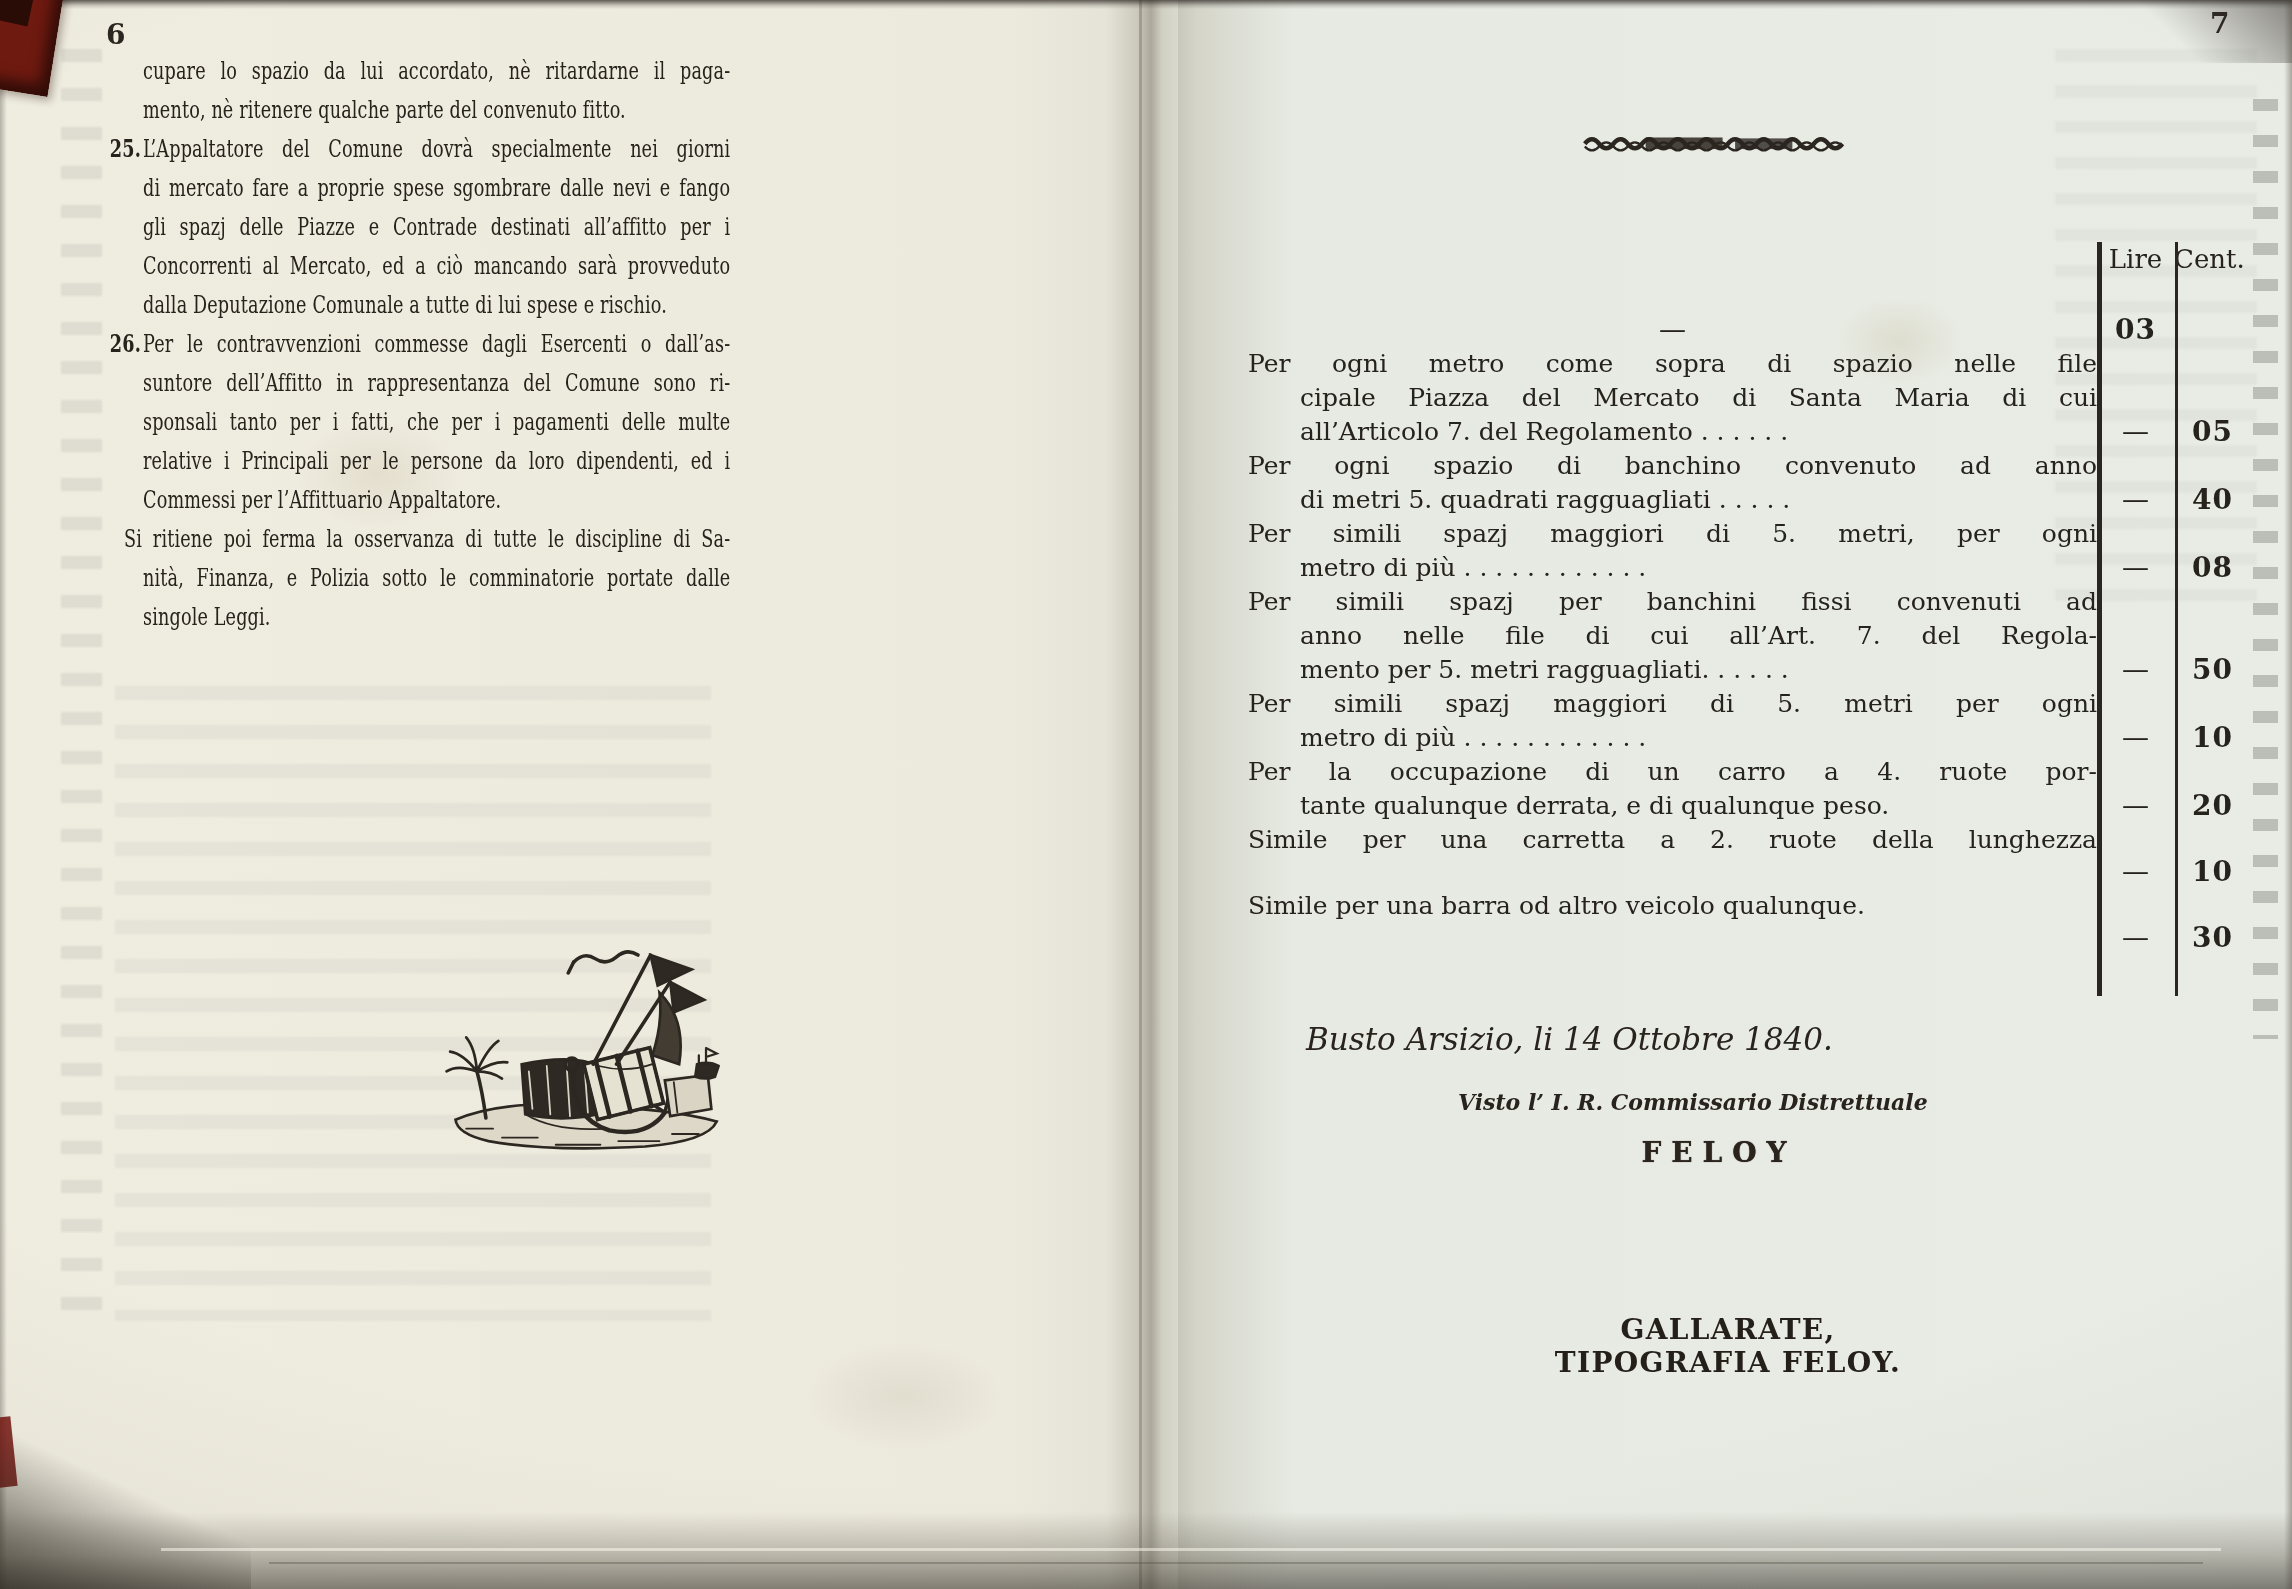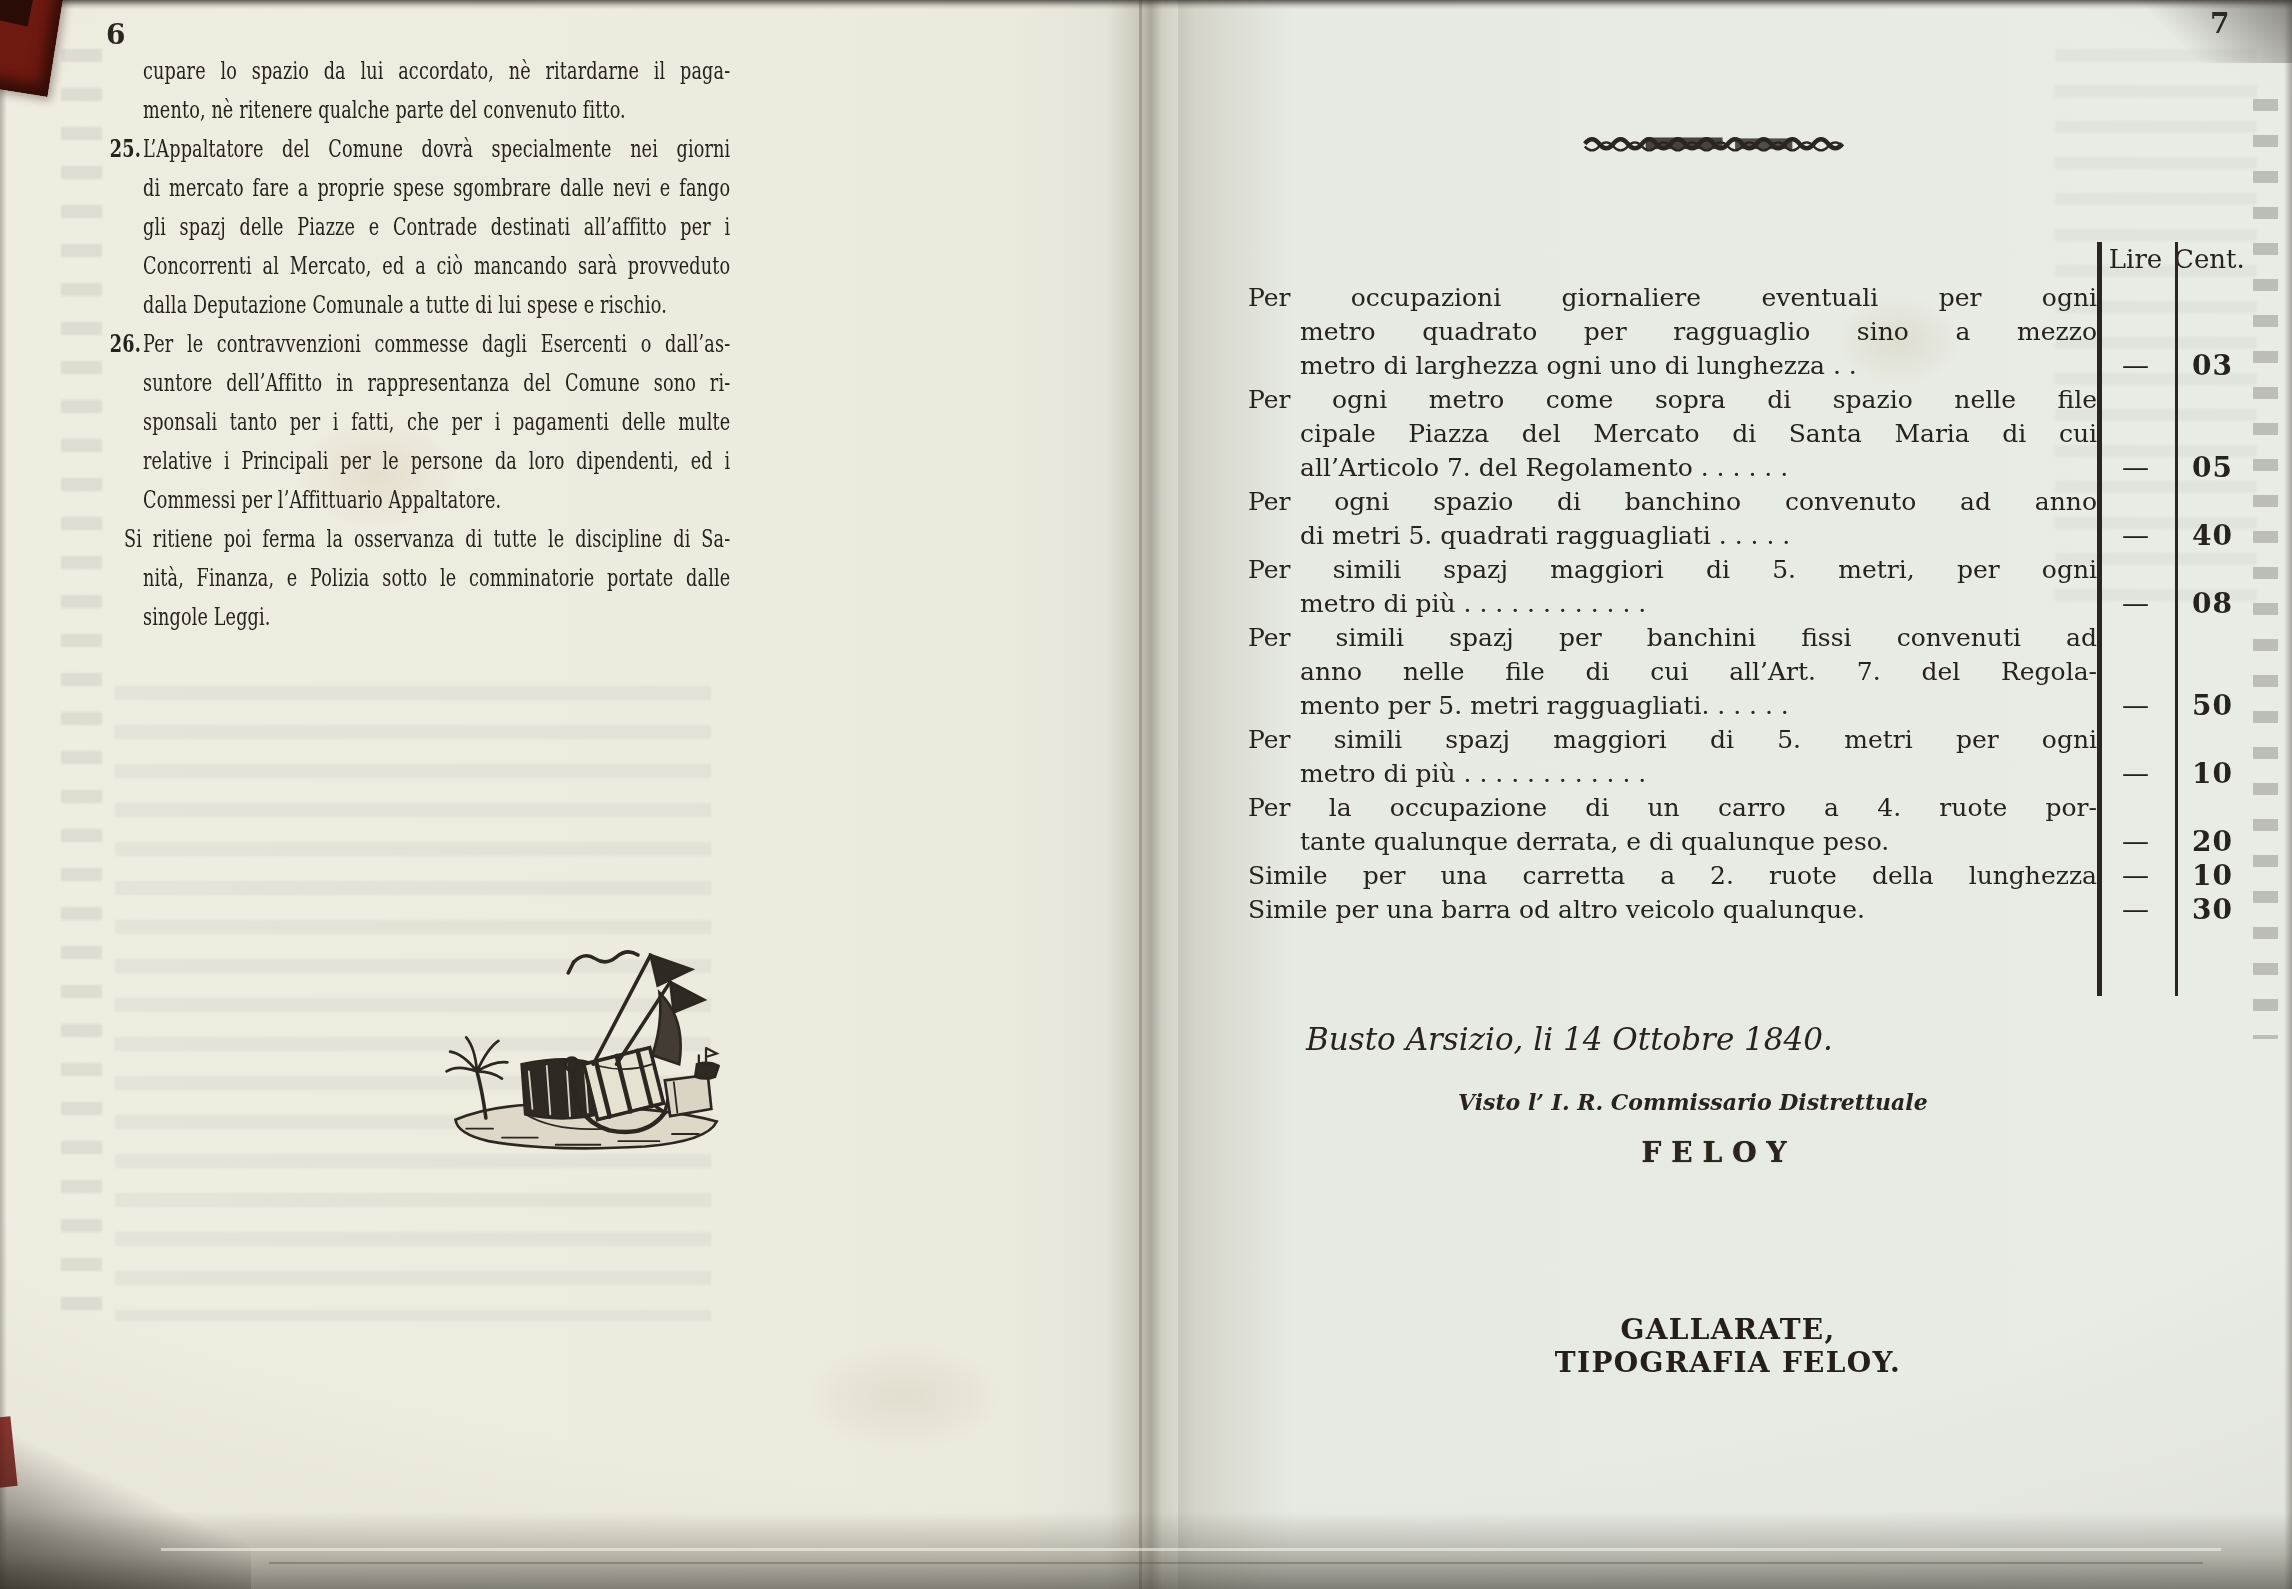--- a/index.html
+++ b/index.html
@@ -58,21 +58,21 @@
     letter-spacing:21.5px;color:#241f19;text-shadow:0.9px 0.9px 0 rgba(36,31,25,.6);}
   .rule-squiggle{left:1583px;top:133px;}
   .tariff{left:1248px;top:242px;width:983px;height:754px;font-size:25px;line-height:34px;color:#26221c;}
   .thead{display:grid;grid-template-columns:849px 77px auto;height:39px;align-items:start;}
   .thead .h{text-align:center;font-size:26px;}
   .vrule1{left:849px;top:0;width:5.4px;height:754px;background:#2b2620;}
   .vrule2{left:927px;top:0;width:2.7px;height:754px;background:#2b2620;}
   .trow{display:grid;grid-template-columns:849px 77px auto;}
   .trow-text .line:not(:first-child){padding-left:52px;}
   .cell-lire{align-self:end;text-align:center;font-size:27px;}
-  .cell-cent{align-self:end;padding-left:18px;font-size:28px;font-weight:bold;letter-spacing:0.9px;}
+  .cell-cent{align-self:end;padding-left:18px;font-size:28px;font-weight:bold;letter-spacing:0.9px;margin-top:32px;}
   .dateline{left:1306px;top:1021px;font-size:31px;font-style:italic;}
   .visto{left:1458px;top:1089px;font-size:22px;font-style:italic;font-weight:bold;}
   .signature{left:1522px;top:1136px;width:394px;text-align:center;font-size:28px;font-weight:bold;
     letter-spacing:9.9px;color:#2a241d;text-shadow:0 0 0.9px #2a241d;}
   .imprint{left:1522px;top:1313px;width:412px;text-align:center;font-size:28px;font-weight:bold;letter-spacing:1.3px;color:#241f19;}
   .vignette{left:439px;top:930px;}
 </style>
 </head>
 <body>
 
@@ -175,25 +175,20 @@
   </svg>
 
   <div class="abs tariff">
     <div class="thead">
       <div></div>
       <div class="h">Lire</div>
       <div class="h">Cent.</div>
     </div>
     <div id="tariff-rows">
         <div class="trow">
-          <div class="trow-text">
-            <span class="line j">Per occupazioni giornaliere eventuali per ogni</span>
-            <span class="line j">metro quadrato per ragguaglio sino a mezzo</span>
-            <span class="line">metro di larghezza ogni uno di lunghezza .  .</span>
-          </div>
           <div class="cell-lire">—</div>
           <div class="cell-cent">03</div>
         </div>
         <div class="trow">
           <div class="trow-text">
             <span class="line j">Per ogni metro come sopra di spazio nelle file</span>
             <span class="line j">cipale Piazza del Mercato di Santa Maria di cui</span>
             <span class="line">all’Articolo 7. del Regolamento .  .  .  .  .  .</span>
           </div>
           <div class="cell-lire">—</div>

